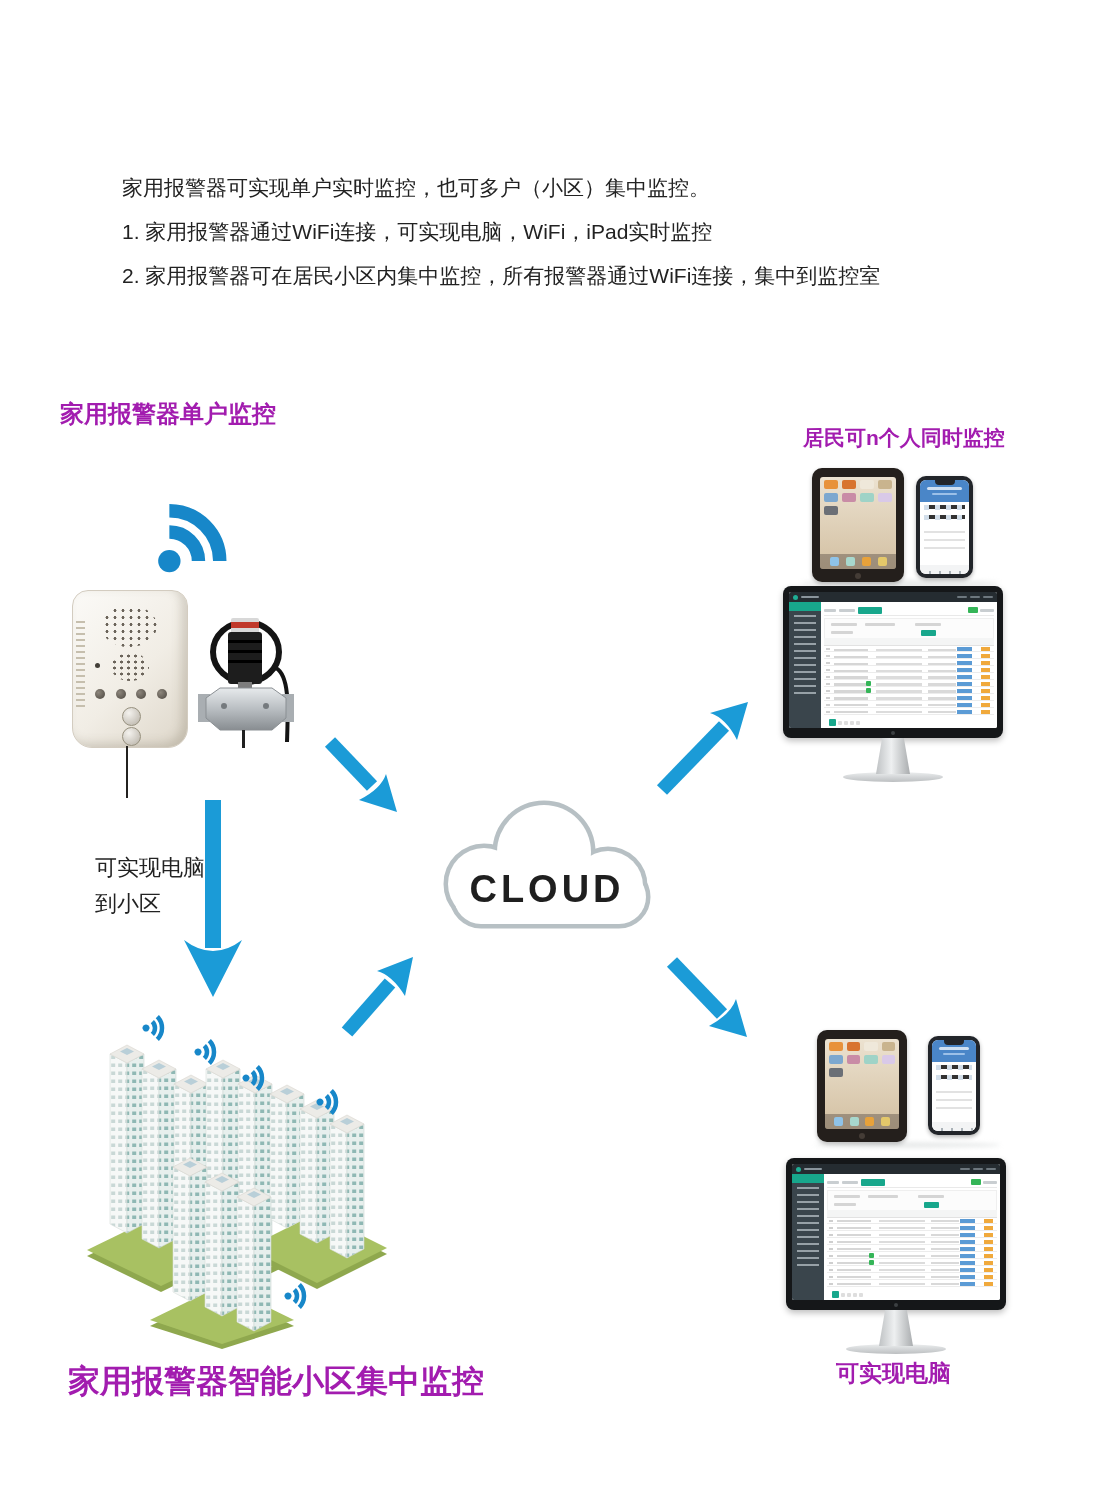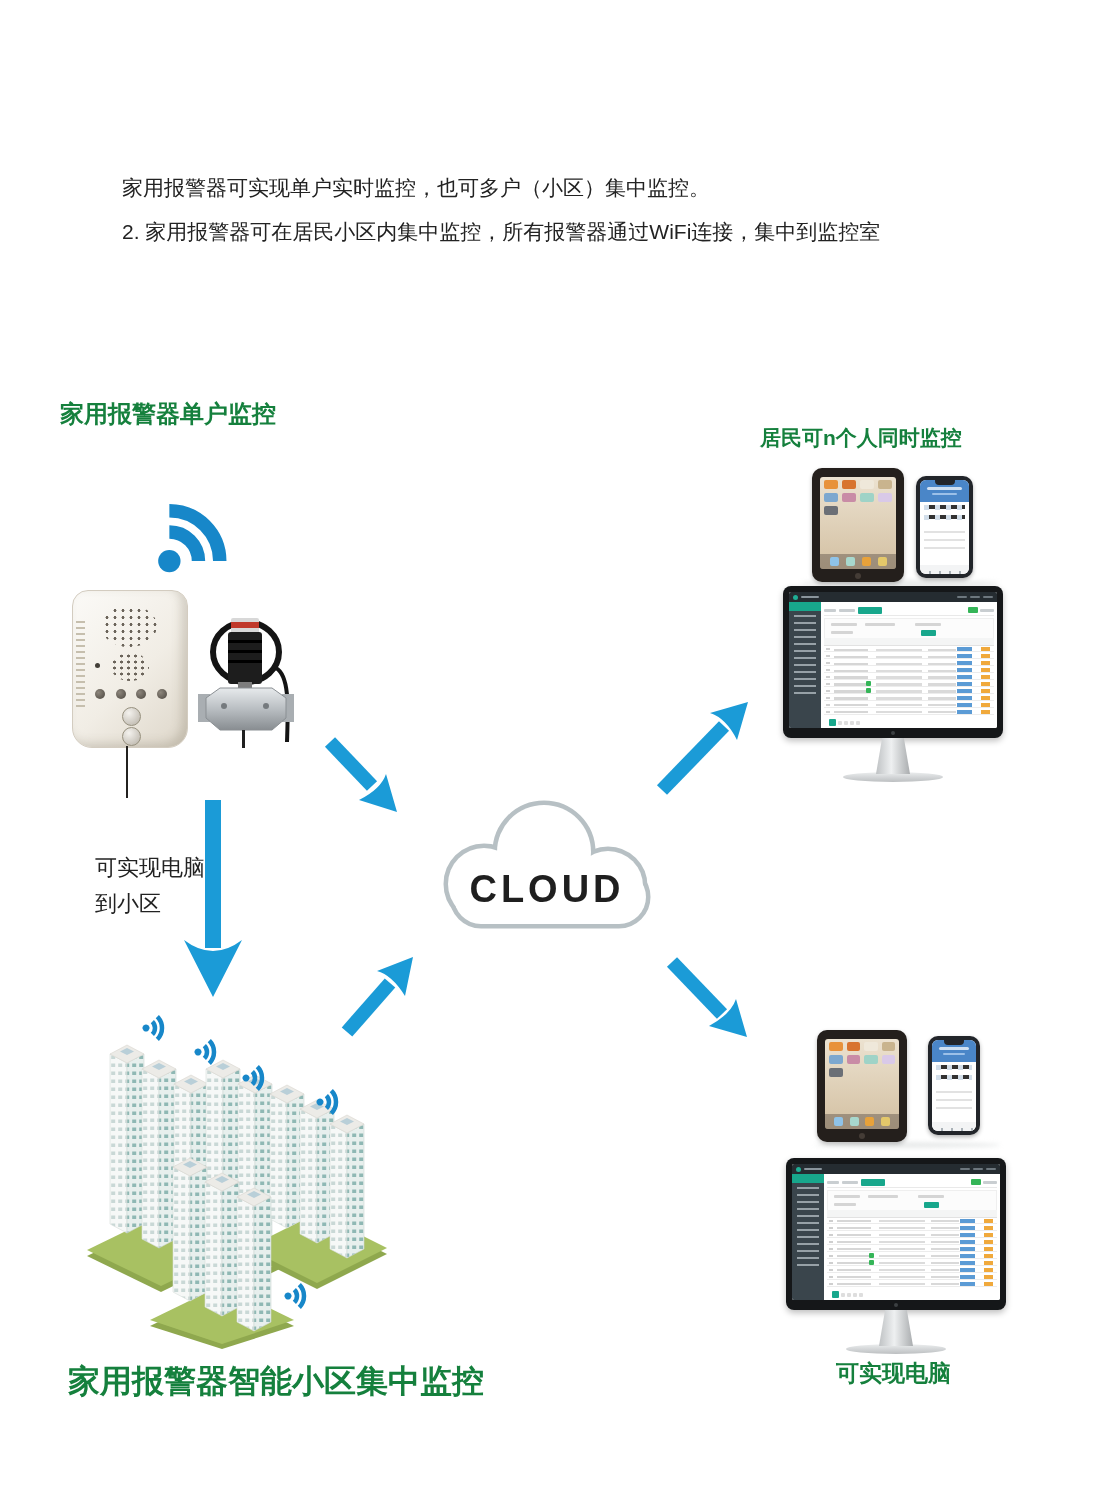--- a/index.html
+++ b/index.html
@@ -5,23 +5,23 @@
   html,body{margin:0;padding:0;background:#ffffff;}
   body{font-family:"Liberation Sans","DejaVu Sans",sans-serif;color:#1a1a1a;}
   #canvas{position:relative;width:1093px;height:1487px;background:#fff;overflow:hidden;}
 
   
   .page-title{position:absolute;top:50px;left:0;width:100%;text-align:center;
     font-size:40px;font-weight:bold;letter-spacing:1px;}
   .intro{position:absolute;top:166px;left:82px;width:960px;font-size:21px;line-height:44px;color:#222;}
   .intro div{white-space:nowrap;}
   .intro .ind{padding-left:40px;}
-  .sec-label{position:absolute;font-weight:bold;color:#15803d;white-space:nowrap;}
+  .sec-label{position:absolute;font-weight:bold;color:#a21caf;white-space:nowrap;}
   .lbl-single{top:398px;left:60px;font-size:24px;}
-  .lbl-residents{top:424px;left:760px;font-size:21px;}
+  .lbl-residents{top:424px;left:803px;font-size:21px;}
   .lbl-community{top:1360px;left:68px;font-size:32px;}
   .lbl-room{top:1358px;left:836px;font-size:23px;}
   .transfer{position:absolute;top:850px;left:95px;font-size:22px;line-height:36px;color:#222;}
 
   
   .alarm{position:absolute;top:590px;left:72px;width:114px;height:156px;
     background:linear-gradient(135deg,#fbfaf7 0%,#f1ede5 55%,#ddd6c9 100%);
     border:1px solid #d3ccc0;border-radius:16px 16px 20px 20px;
     box-shadow:inset -6px -4px 10px rgba(120,110,90,.25);}
   .alarm .vents{position:absolute;left:3px;top:26px;width:9px;height:94px;
@@ -131,20 +131,21 @@
   .overlay{left:0;top:0;pointer-events:none;}
 </style>
 </head>
 <body>
 
 <div id="canvas">
 
 
   <div class="intro">
     <div class="ind">家用报警器可实现单户实时监控，也可多户（小区）集中监控。</div>
+    <div class="ind">1. 家用报警器通过WiFi连接，可实现电脑，WiFi，iPad实时监控</div>
     <div class="ind">2. 家用报警器可在居民小区内集中监控，所有报警器通过WiFi连接，集中到监控室</div>
   </div>
 
   <div class="sec-label lbl-single">家用报警器单户监控</div>
   <div class="sec-label lbl-residents">居民可n个人同时监控</div>
   <div class="sec-label lbl-community">家用报警器智能小区集中监控</div>
   <div class="sec-label lbl-room">可实现电脑</div>
 
   <div class="transfer">
     <div>可实现电脑</div>

